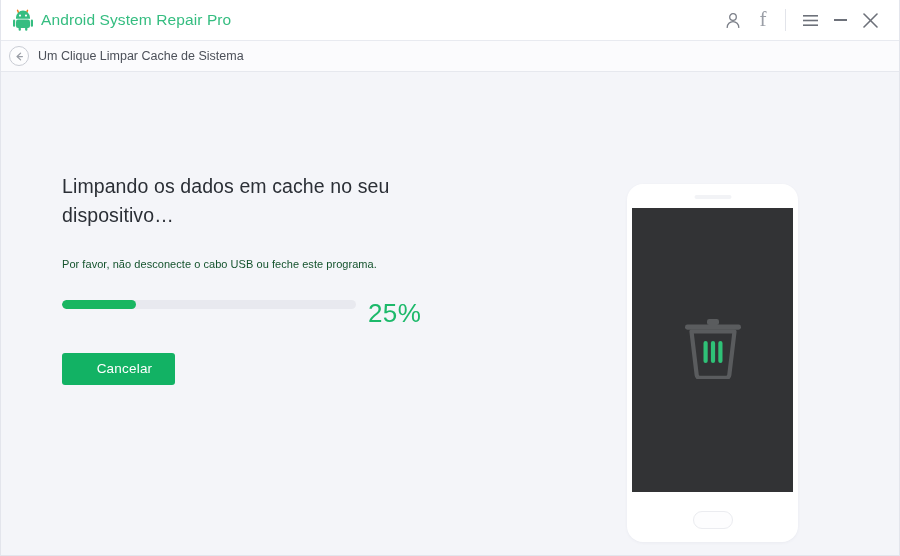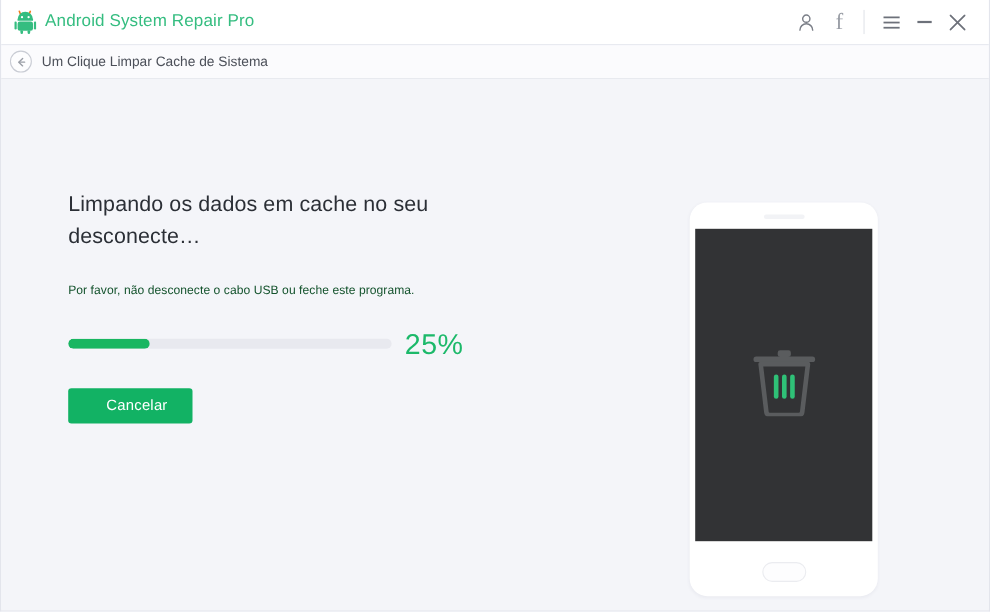--- a/index.html
+++ b/index.html
@@ -104,21 +104,21 @@
   .subtext {
     margin-top:28px;
     font-size:11px;
     color:#14532d;
     letter-spacing:.05px;
   }
 
   .progress-row {
     margin-top:30px;
     display:flex;
-    align-items:center;
+    align-items:flex-start;
   }
   .progress-track {
     width:294px;
     height:9px;
     border-radius:5px;
     background:#e8e9ef;
     overflow:hidden;
     flex:none;
   }
   .progress-fill {
@@ -265,21 +265,21 @@
         <line x1="3.4" y1="5.5" x2="8.4" y2="5.5" stroke="#9a9ea6" stroke-width="1.25" stroke-linecap="round"></line>
       </svg>
     </div>
     <span class="crumb-label">Um Clique Limpar Cache de Sistema</span>
   </div>
 
   <div class="body">
 
     <div class="panel-left">
 
-      <div class="headline">Limpando os dados em cache no seu desconecte…</div>
+      <div class="headline">Limpando os dados em cache no seu dispositivo…</div>
 
       <div class="subtext">Por favor, não desconecte o cabo USB ou feche este programa.</div>
 
       <div class="progress-row">
         <div class="progress-track">
           <div class="progress-fill" id="progress-fill" style="width: 25%; background: rgb(24, 182, 97);"></div>
         </div>
         <div class="progress-pct">25%</div>
       </div>
 

